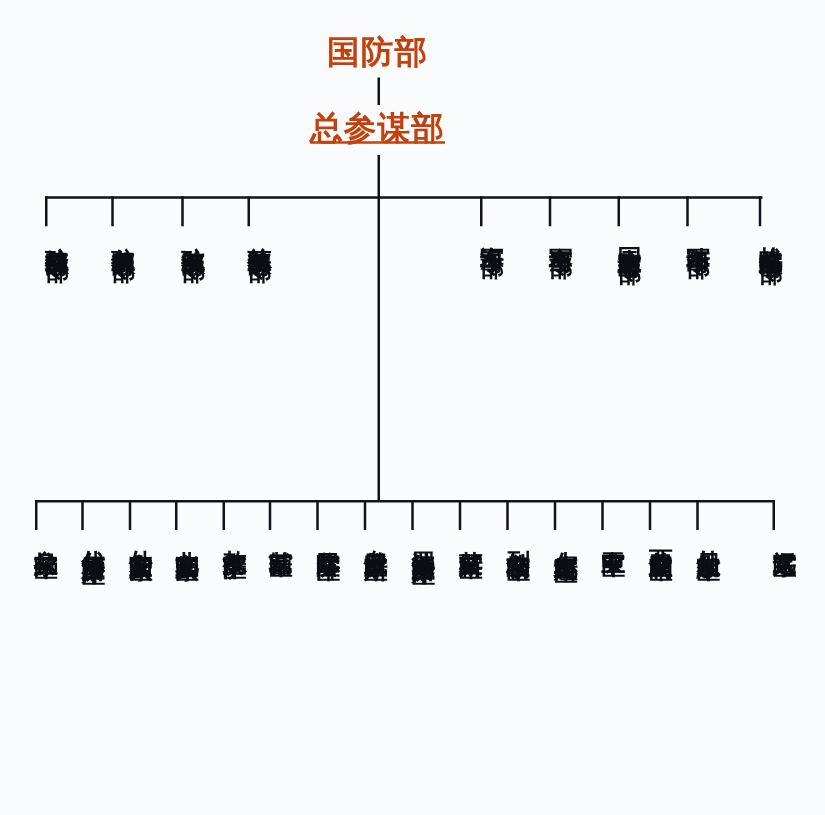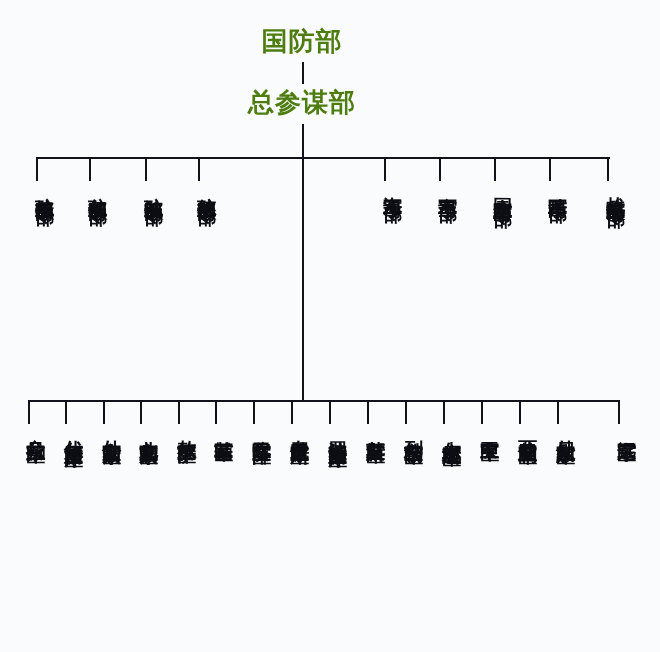--- a/index.html
+++ b/index.html
@@ -16,29 +16,29 @@
   #chart {
     position: relative;
     width: 660px;
     height: 652px;
   }
 
   
   .title {
     position: absolute;
     text-align: center;
-    color: #4d7c0f;
+    color: #c2410c;
     font-size: 26px;
     font-weight: 700;
     letter-spacing: 1px;
     white-space: nowrap;
     transform: translateX(-50%);
   }
   .title-ministry { left: 302px; top: 24px; }
-  .title-staff    { left: 302px; top: 85px; }
+  .title-staff    { left: 302px; top: 85px; text-decoration: underline; }
 
   
   .vline {
     position: absolute;
     width: 2px;
     background: #12121c;
   }
   .hline {
     position: absolute;
     height: 2px;

